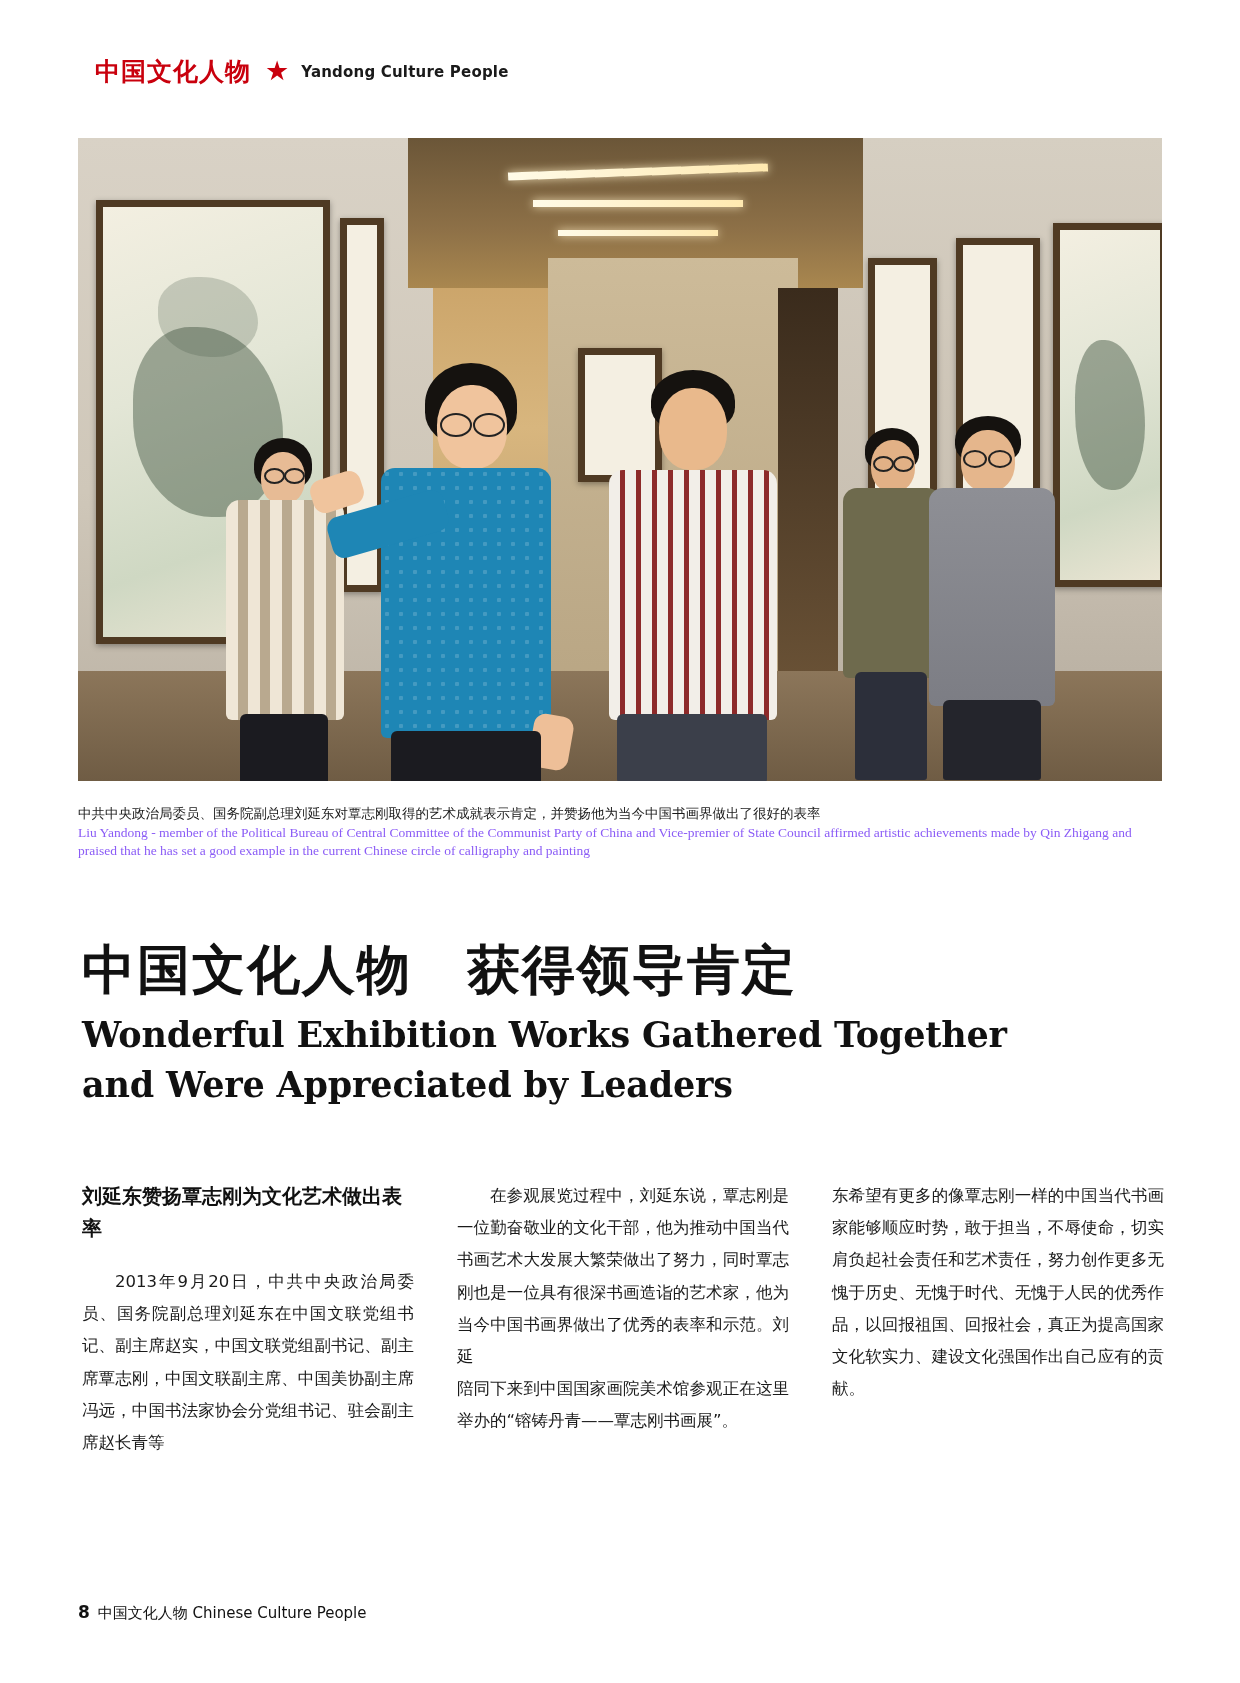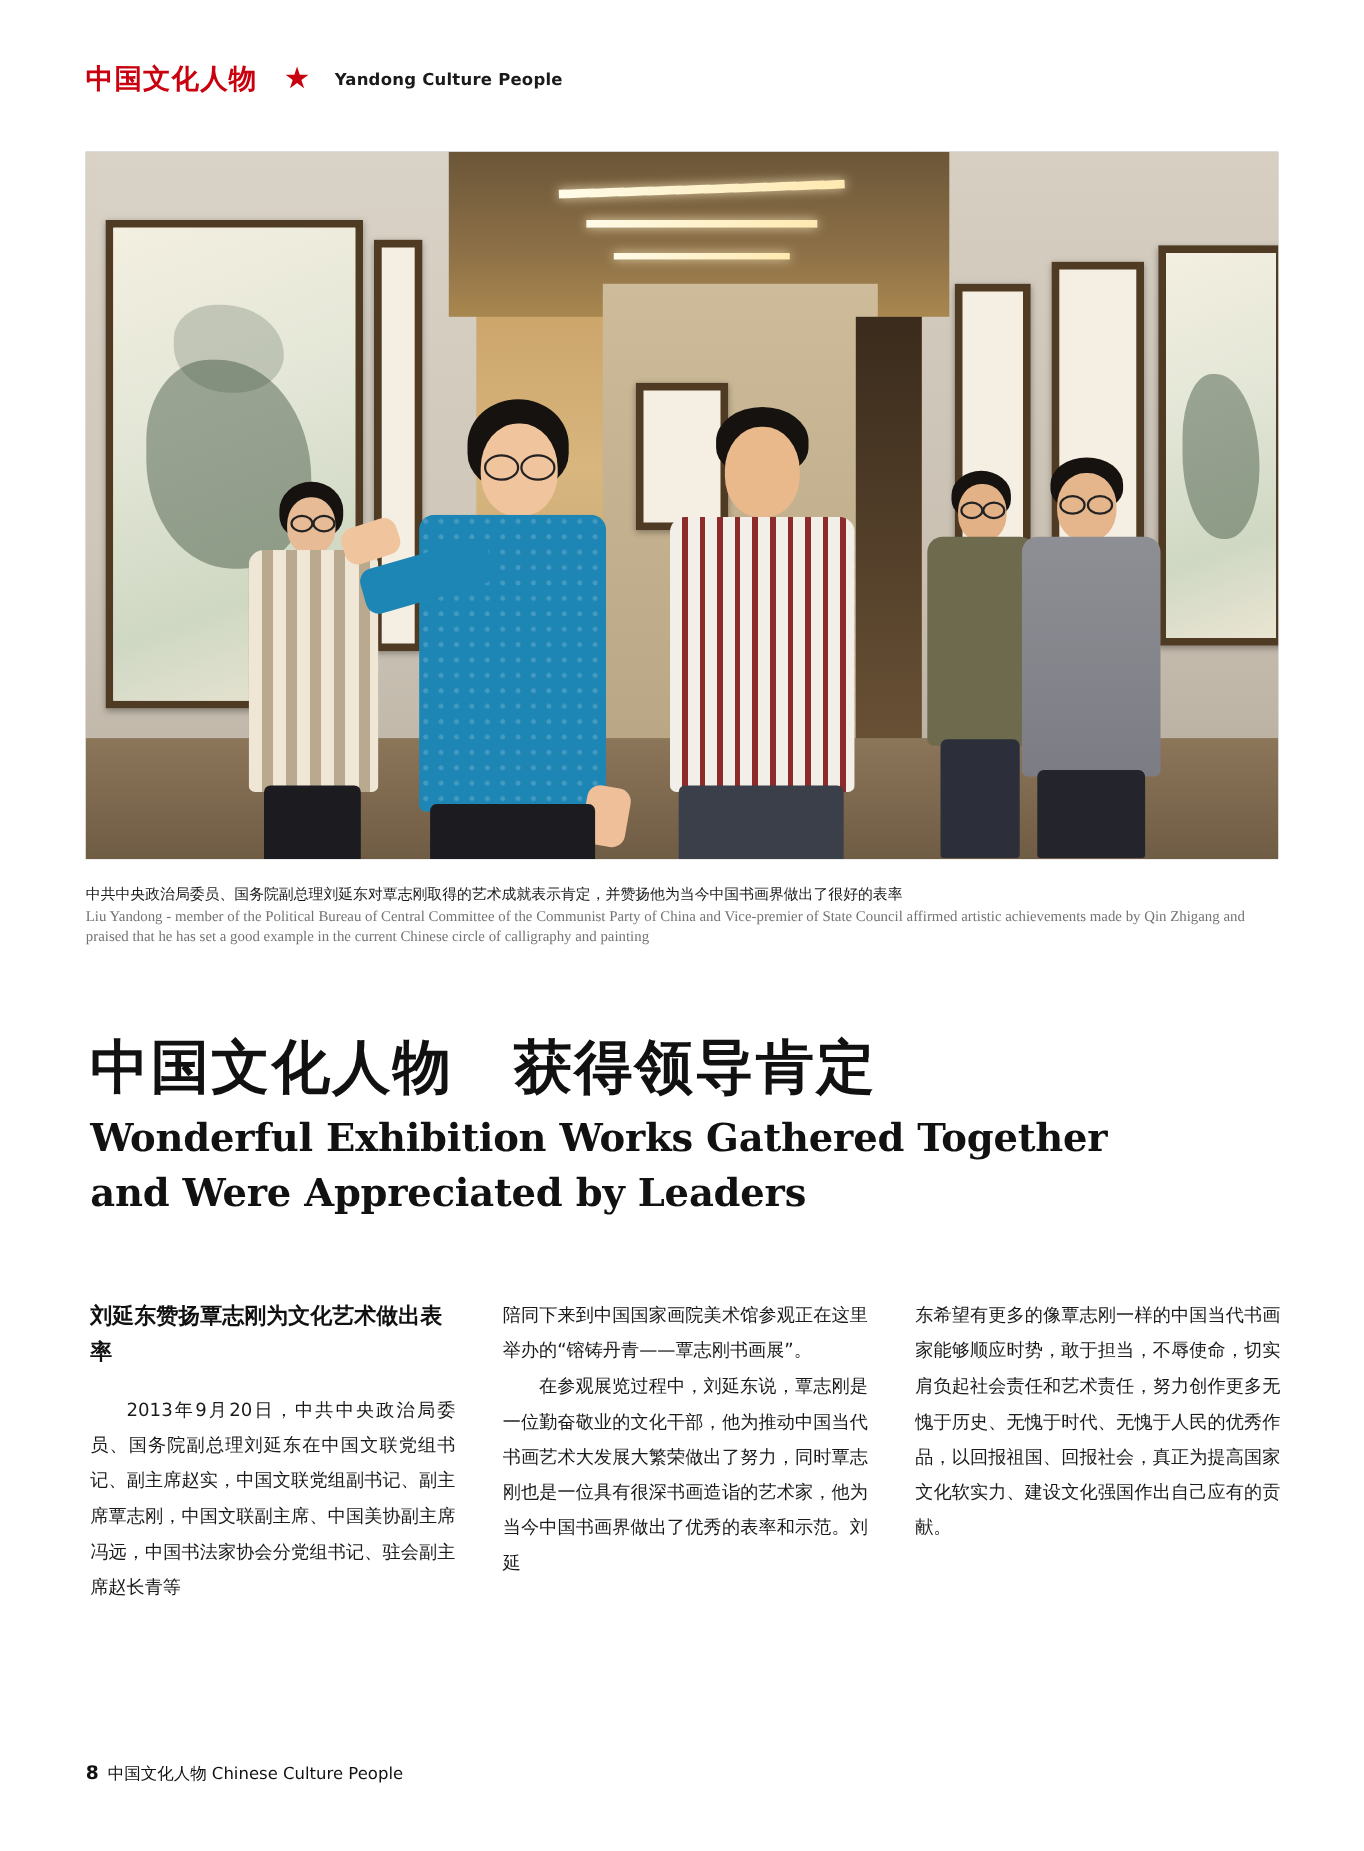--- a/index.html
+++ b/index.html
@@ -12,25 +12,25 @@
     height: 1683px;
     position: relative;
     font-family: "Liberation Serif", serif;
     color: #111;
     overflow: hidden;
   }
 
   
   .masthead {
     position: absolute;
-    left: 78px;
+    left: 95px;
     top: 58px;
     display: flex;
     align-items: center;
-    gap: 20px;
+    gap: 10px;
     text-align: center;
   }
   .masthead-cn {
     font-family: "DejaVu Sans", sans-serif;
     font-weight: bold;
     font-size: 25px;
     letter-spacing: 1px;
     color: #c9000d;
     line-height: 1;
   }
@@ -135,21 +135,21 @@
   .caption-cn {
     font-family: "DejaVu Sans", sans-serif;
     font-size: 13.5px;
     line-height: 1.35;
     color: #1a1a1a;
   }
   .caption-en {
     font-family: "Liberation Serif", serif;
     font-size: 13.5px;
     line-height: 1.35;
-    color: #737373;
+    color: #8b5cf6;
     margin-top: 2px;
   }
 
   
   .headline-cn {
     position: absolute;
     left: 82px;
     top: 935px;
     width: 1080px;
     font-family: "DejaVu Serif", serif;
@@ -323,22 +323,22 @@
 
 <div class="headline-cn">中国文化人物　获得领导肯定</div>
 <div class="headline-en">Wonderful Exhibition Works Gathered Together and Were Appreciated by Leaders</div>
 
 <div class="cols">
   <div class="col">
     <h2 class="subhead">刘延东赞扬覃志刚为文化艺术做出表率</h2>
     <p class="body-text indent">2013年9月20日，中共中央政治局委员、国务院副总理刘延东在中国文联党组书记、副主席赵实，中国文联党组副书记、副主席覃志刚，中国文联副主席、中国美协副主席冯远，中国书法家协会分党组书记、驻会副主席赵长青等</p>
   </div>
   <div class="col">
+    <p class="body-text indent">在参观展览过程中，刘延东说，覃志刚是一位勤奋敬业的文化干部，他为推动中国当代书画艺术大发展大繁荣做出了努力，同时覃志刚也是一位具有很深书画造诣的艺术家，他为当今中国书画界做出了优秀的表率和示范。刘延</p>
     <p class="body-text">陪同下来到中国国家画院美术馆参观正在这里举办的“镕铸丹青——覃志刚书画展”。</p>
-    <p class="body-text indent">在参观展览过程中，刘延东说，覃志刚是一位勤奋敬业的文化干部，他为推动中国当代书画艺术大发展大繁荣做出了努力，同时覃志刚也是一位具有很深书画造诣的艺术家，他为当今中国书画界做出了优秀的表率和示范。刘延</p>
   </div>
   <div class="col">
     <p class="body-text">东希望有更多的像覃志刚一样的中国当代书画家能够顺应时势，敢于担当，不辱使命，切实肩负起社会责任和艺术责任，努力创作更多无愧于历史、无愧于时代、无愧于人民的优秀作品，以回报祖国、回报社会，真正为提高国家文化软实力、建设文化强国作出自己应有的贡献。</p>
   </div>
 </div>
 
 <div class="footer">
   <span class="footer-num">8</span>
   <span class="footer-text">中国文化人物 Chinese Culture People</span>
 </div>

